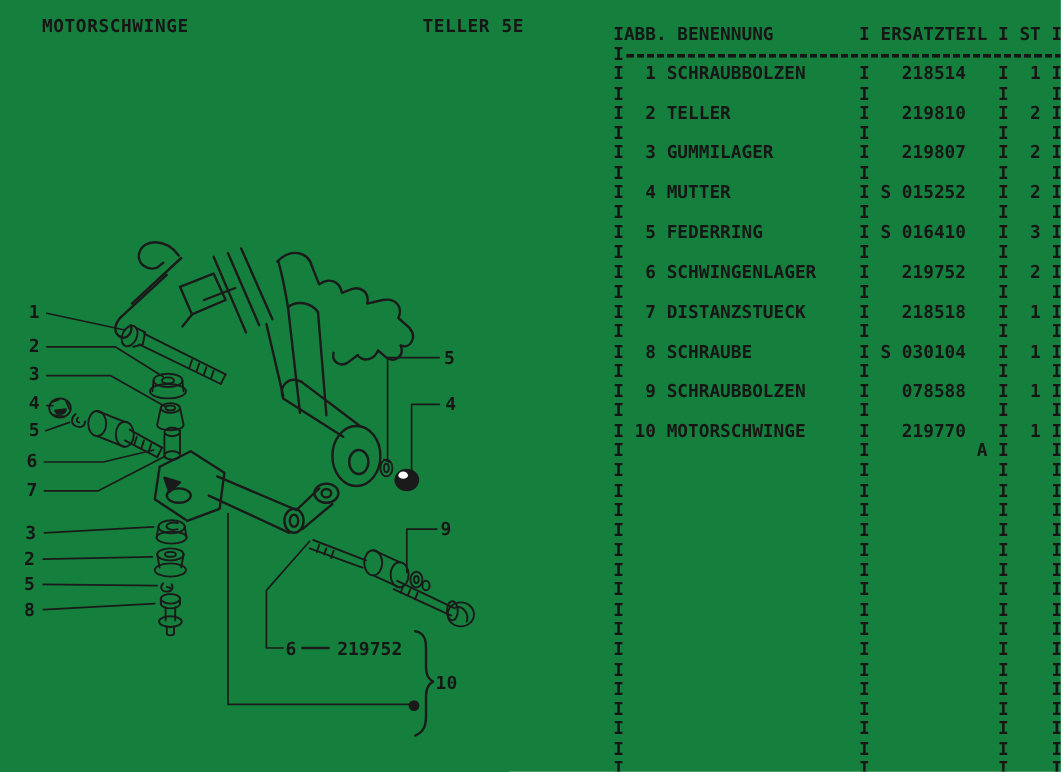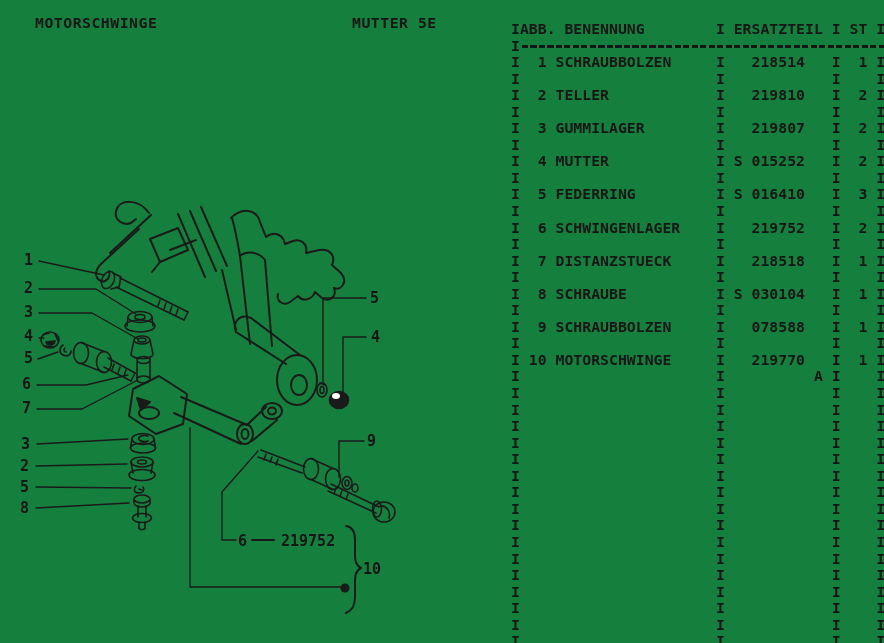--- a/index.html
+++ b/index.html
@@ -22,21 +22,21 @@
   svg .w16{stroke-width:1.6;}
   svg .w14{stroke-width:1.4;}
   svg text{font:700 15px "DejaVu Sans Mono",monospace;fill:#161616;}
 </style>
 </head>
 <body>
 
 <div id="page">
 
   <div id="title" class="hdr">MOTORSCHWINGE</div>
-  <div id="spalte" class="hdr"><span>MUTTER</span><span> </span><span>5E</span></div>
+  <div id="spalte" class="hdr"><span>TELLER</span><span> </span><span>5E</span></div>
 
   <svg id="diagram-svg" width="505" height="643" viewBox="0 0 505 643">
 
     <g class="ln w2">
       <path d="M149,213 C138,198 119,199 116,211 C114,220 123,226 131,223 L136,219"></path>
       <path d="M151,215 L110,253"></path>
       <path d="M139,229 L101,264"></path>
       <path d="M101,264 C95,270 94,278 101,281 C106,283 111,277 109,271"></path>
       <path d="M150,239 L178,228 L188,250 L160,262 Z"></path>
       <path d="M160,262 L152,272"></path>

